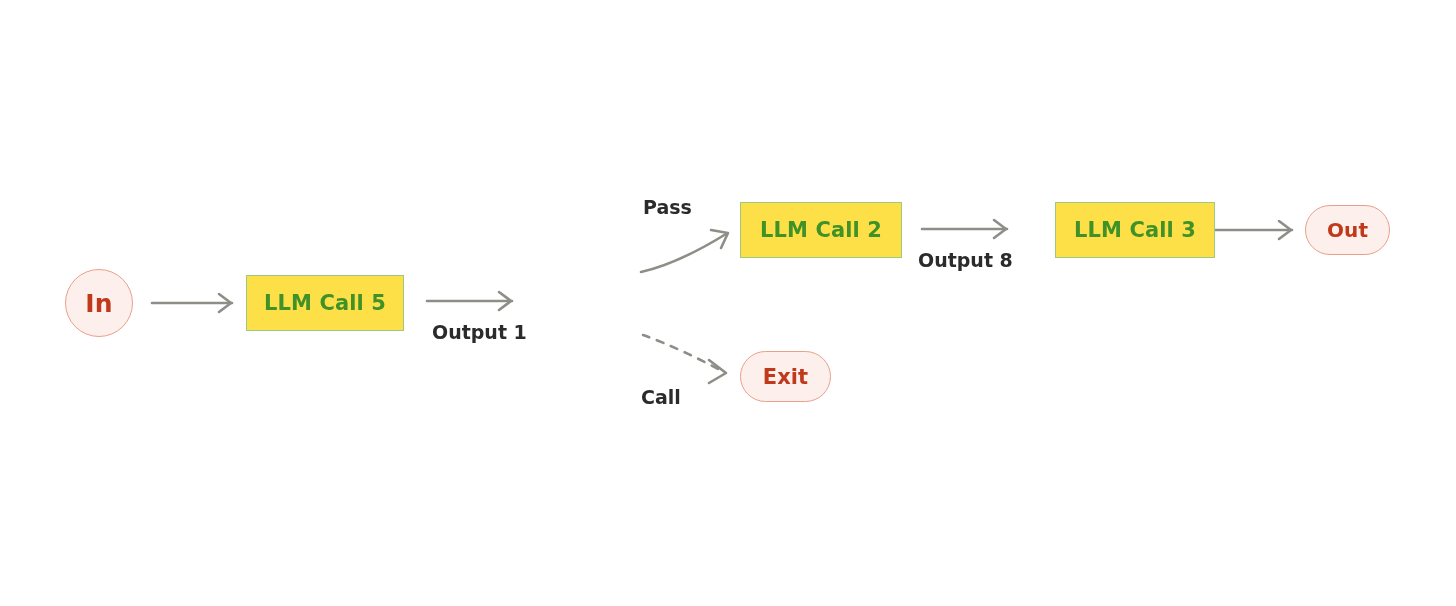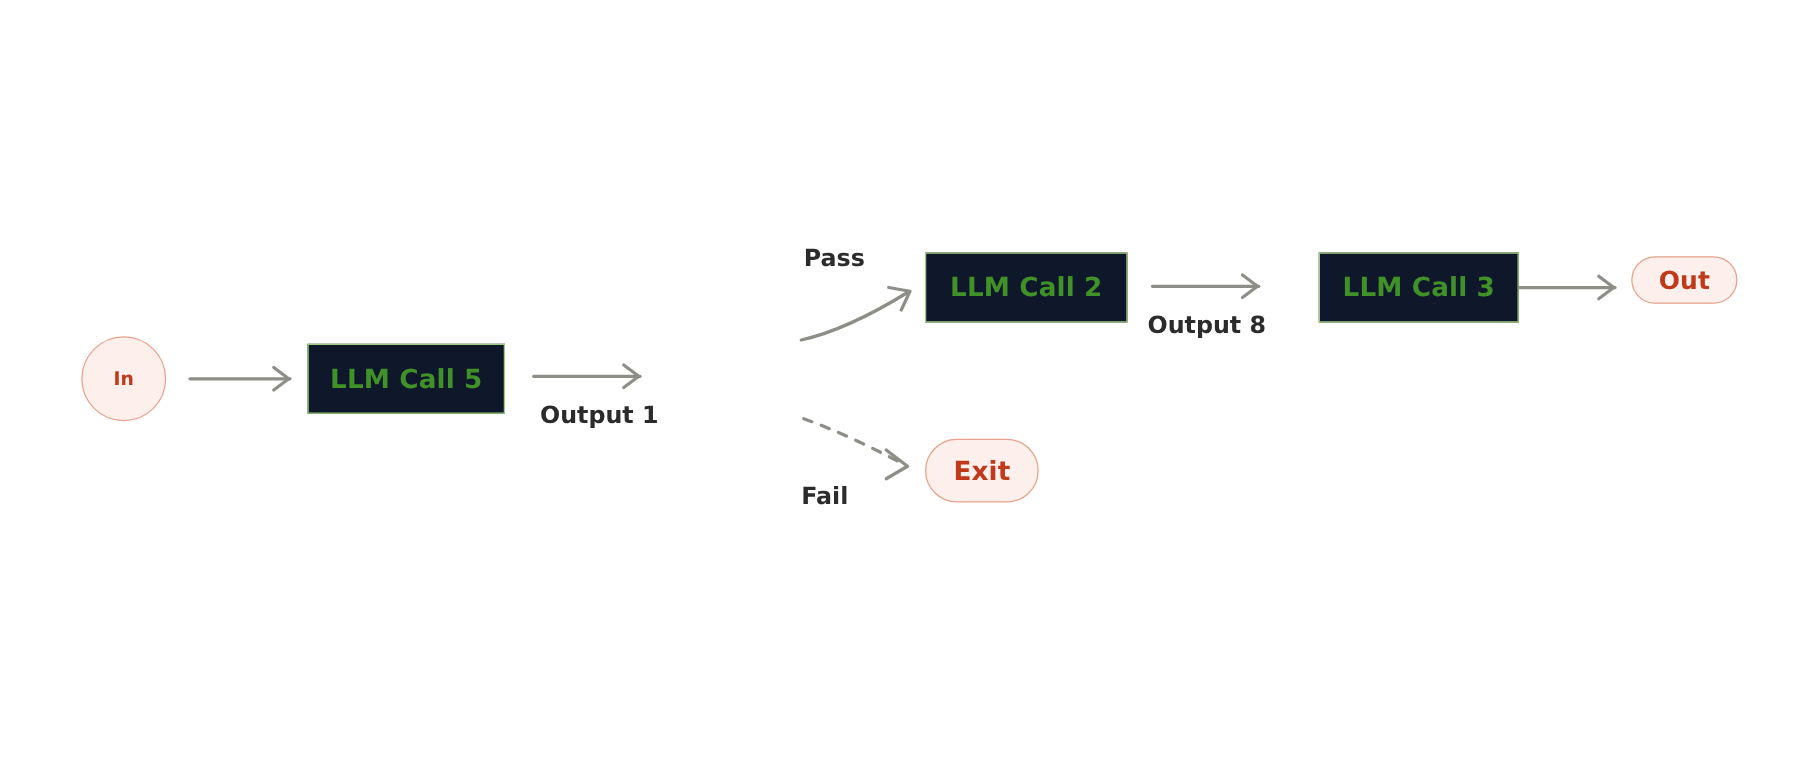--- a/index.html
+++ b/index.html
@@ -40,21 +40,21 @@
   .node-terminal {
     background: #fdf0ec;
     border: 1.4px solid #e8a08a;
     color: #c0391b;
   }
   .node-circle { border-radius: 50%; }
   .node-pill   { border-radius: 26px; }
 
   
   .node-call {
-    background: #0f172a;
+    background: #fde047;
     border: 1.4px solid #9ccb7d;
     color: #3f9128;
   }
 
   
   .node-gate {
     background: #f1f0fb;
     border: 1.6px solid #a9a6dd;
     color: #5b4ecc;
   }
@@ -62,21 +62,21 @@
   
   .edge-label {
     position: absolute;
     color: #2b2b2b;
     font-weight: 700;
     font-size: 19px;
     white-space: nowrap;
   }
 
   
-  .t-in   { font-size: 15px; }
+  .t-in   { font-size: 25px; }
   .t-out  { font-size: 20px; }
   .t-exit { font-size: 21px; text-align: right; }
   .t-call { font-size: 21px; }
   .t-gate { font-size: 21px; }
 </style>
 </head>
 <body>
 
 <div id="canvas">
 
@@ -123,29 +123,29 @@
 
 
   <div class="node node-call t-call" style="left:740px; top:202px; width:162px; height:56px;">
     <span>LLM Call 2</span>
   </div>
 
   <div class="node node-call t-call" style="left:1031px; top:202px; width:160px; height:56px;margin-left:24px;">
     <span>LLM Call 3</span>
   </div>
 
-  <div class="node node-terminal node-pill t-out" style="left:1305px; top:205px; width:85px; height:38px;">
+  <div class="node node-terminal node-pill t-out" style="left:1305px; top:205px; width:85px; height:50px;">
     <span>Out</span>
   </div>
 
   <div class="node node-terminal node-pill t-exit" style="left:740px; top:351px; width:91px; height:51px;">
     <span>Exit</span>
   </div>
 
   <div class="edge-label" style="left:432px; top:321px;">Output 1</div>
 
   <div class="edge-label" style="left:643px; top:196px;">Pass</div>
 
-  <div class="edge-label" style="left:641px; top:386px;">Fail</div>
+  <div class="edge-label" style="left:641px; top:386px;">Call</div>
 
   <div class="edge-label" style="left:918px; top:249px;">Output 8</div>
 
 </div>
 
 </body></html>

